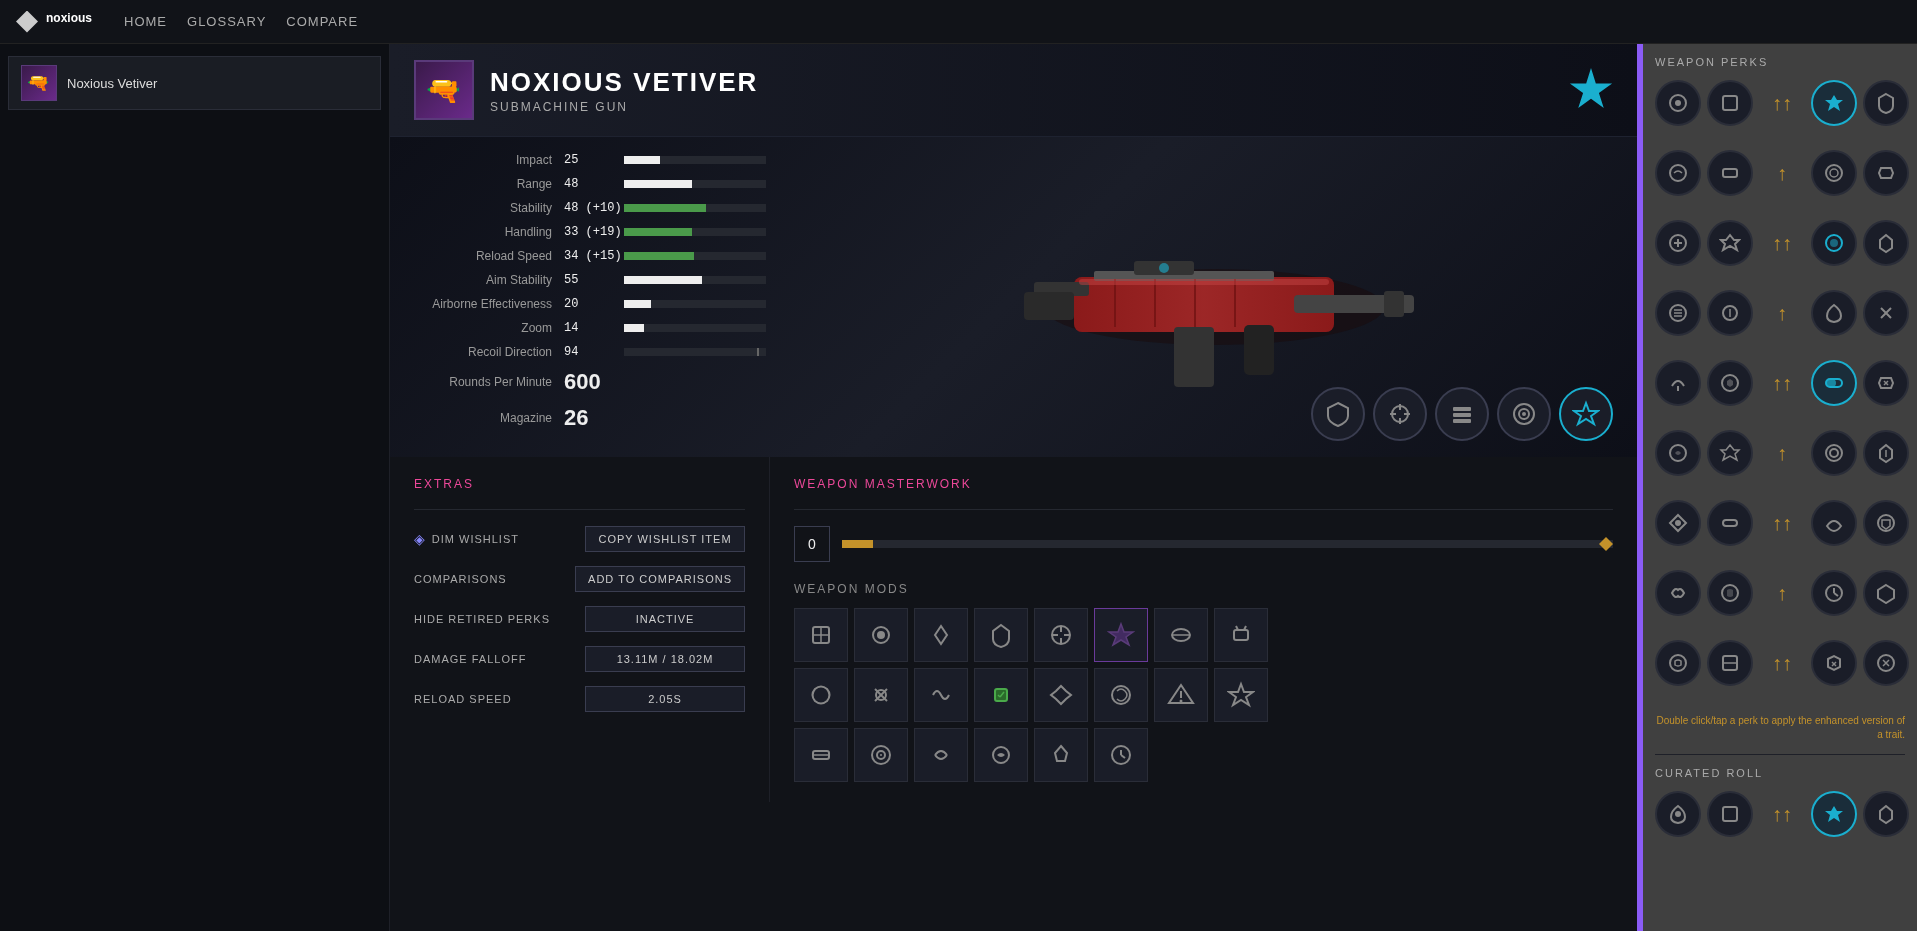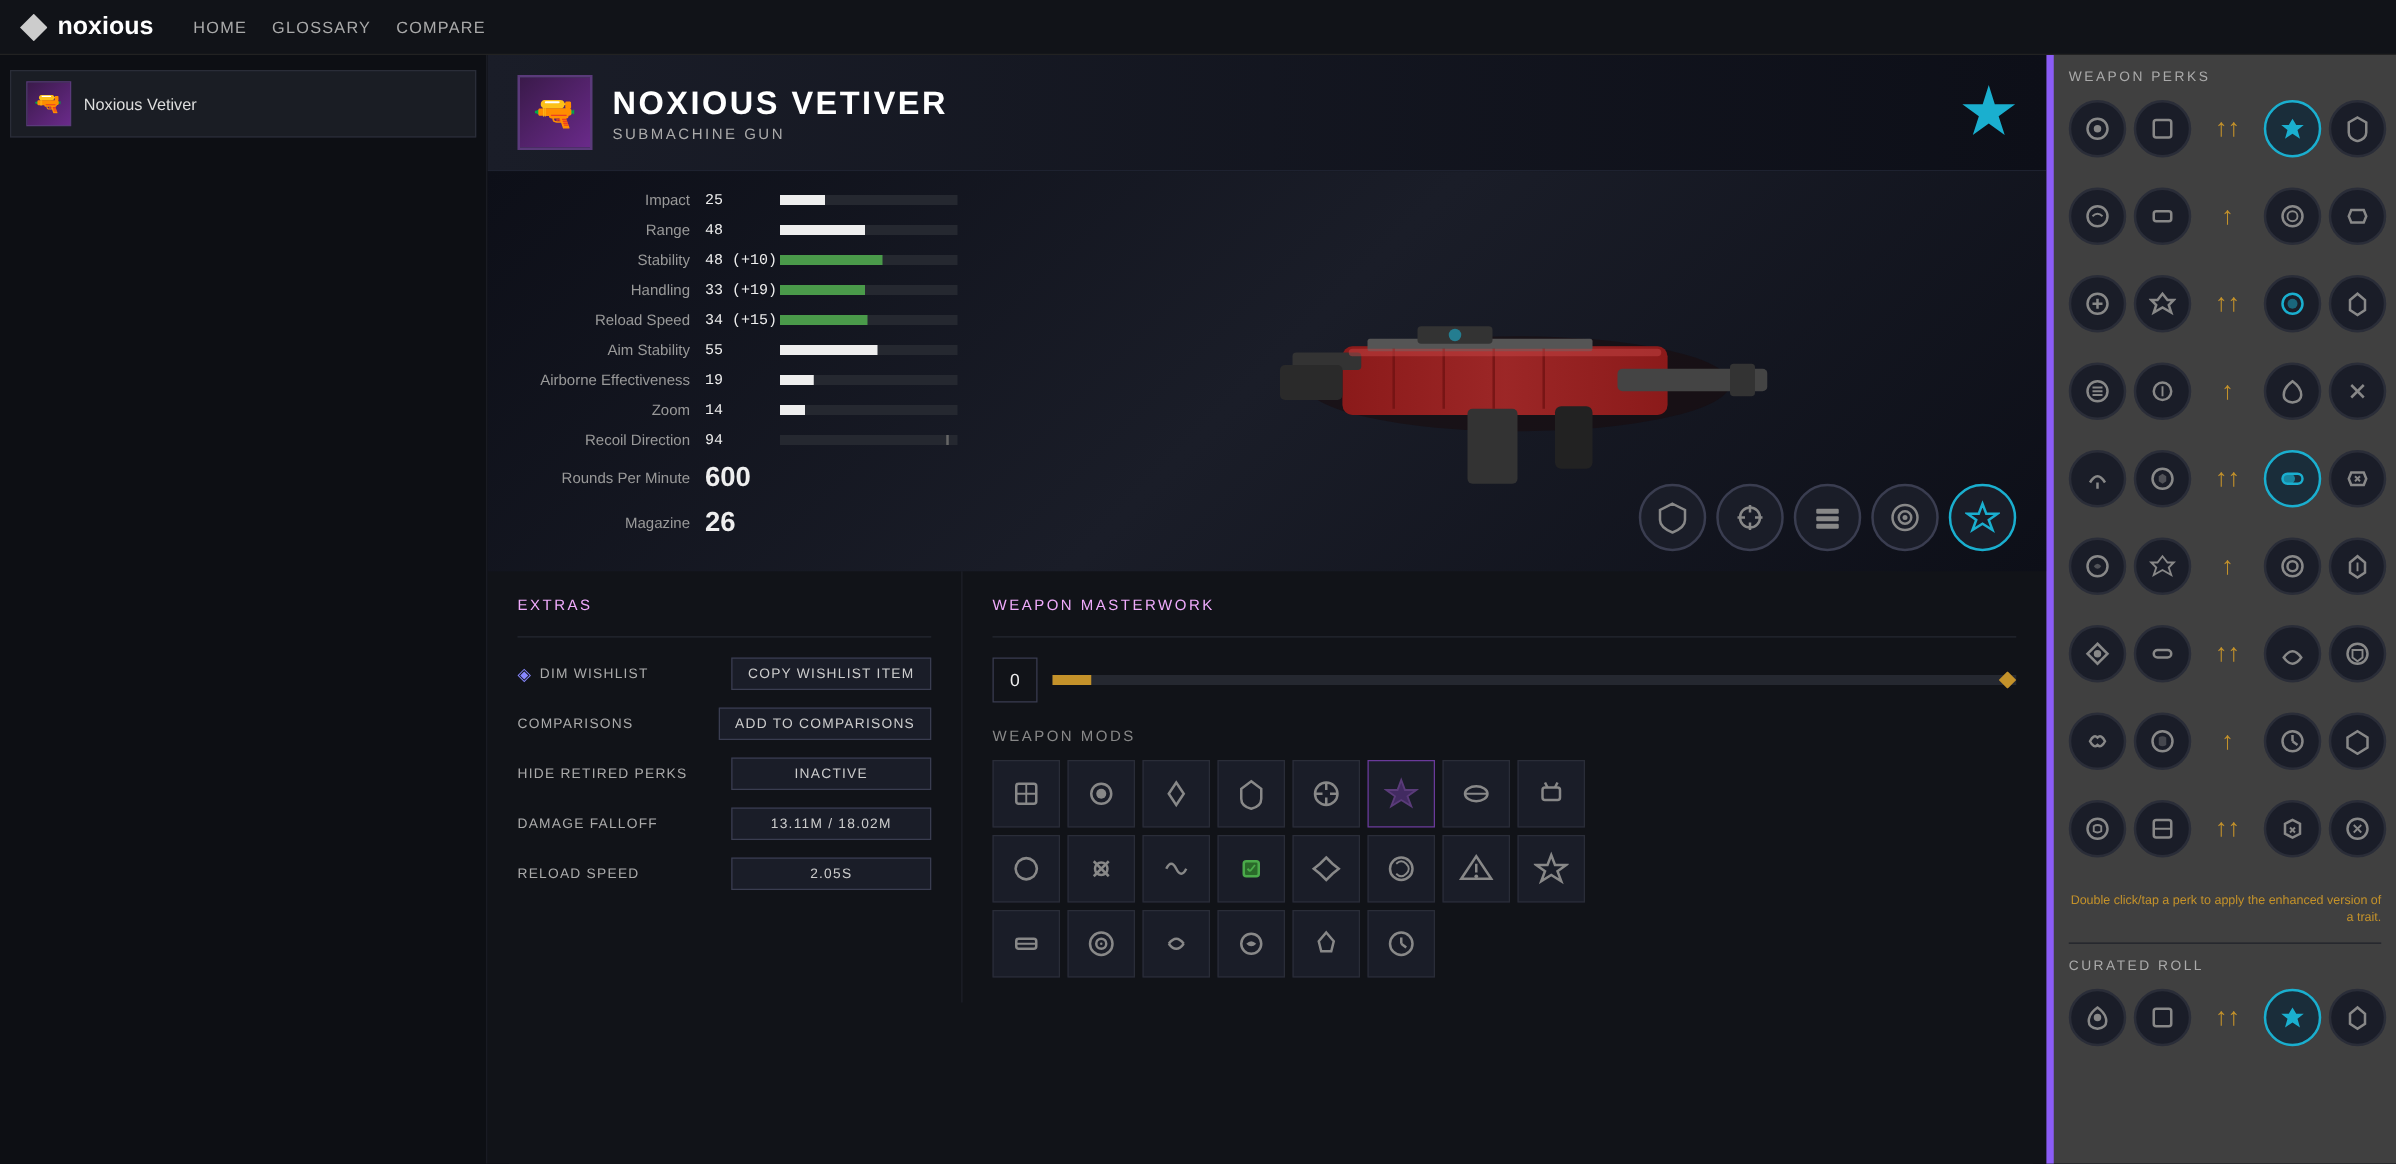--- a/index.html
+++ b/index.html
@@ -18,24 +18,24 @@
       display: flex;
       align-items: center;
       background: #111318;
       height: 44px;
       padding: 0 16px;
       gap: 24px;
       border-bottom: 1px solid #222;
     }
     .nav-logo {
       display: flex;
-      align-items: flex-end;
+      align-items: flex-start;
       gap: 8px;
       color: #fff;
-      font-size: 20px;
+      font-size: 12px;
       font-weight: bold;
     }
     .nav-logo-icon {
       width: 22px; height: 22px;
       background: #ccc;
       clip-path: polygon(50% 0%, 100% 50%, 50% 100%, 0% 50%);
     }
     .nav-links {
       display: flex;
       gap: 20px;
@@ -241,21 +241,21 @@
     
     .extras-panel {
       width: 380px;
       padding: 20px 24px;
       border-right: 1px solid #1e2028;
       flex-shrink: 0;
     }
     .panel-title {
       font-size: 12px;
       letter-spacing: 2px;
-      color: #f0abfc;
+      color: #ec4899;
       text-transform: uppercase;
       margin-bottom: 16px;
       border-bottom: 1px solid #252830;
       padding-bottom: 18px;
     }
     .extras-row {
       display: flex;
       align-items: center;
       justify-content: space-between;
       margin-bottom: 14px;
@@ -487,21 +487,21 @@
         </div>
         <div class="stat-row">
           <span class="stat-name">Aim Stability</span>
           <span class="stat-value">55</span>
           <div class="stat-bar-container">
             <div class="stat-bar" style="width:55%"></div>
           </div>
         </div>
         <div class="stat-row">
           <span class="stat-name">Airborne Effectiveness</span>
-          <span class="stat-value">19</span>
+          <span class="stat-value">20</span>
           <div class="stat-bar-container">
             <div class="stat-bar" style="width:19%"></div>
           </div>
         </div>
         <div class="stat-row">
           <span class="stat-name">Zoom</span>
           <span class="stat-value">14</span>
           <div class="stat-bar-container">
             <div class="stat-bar" style="width:14%"></div>
           </div>

